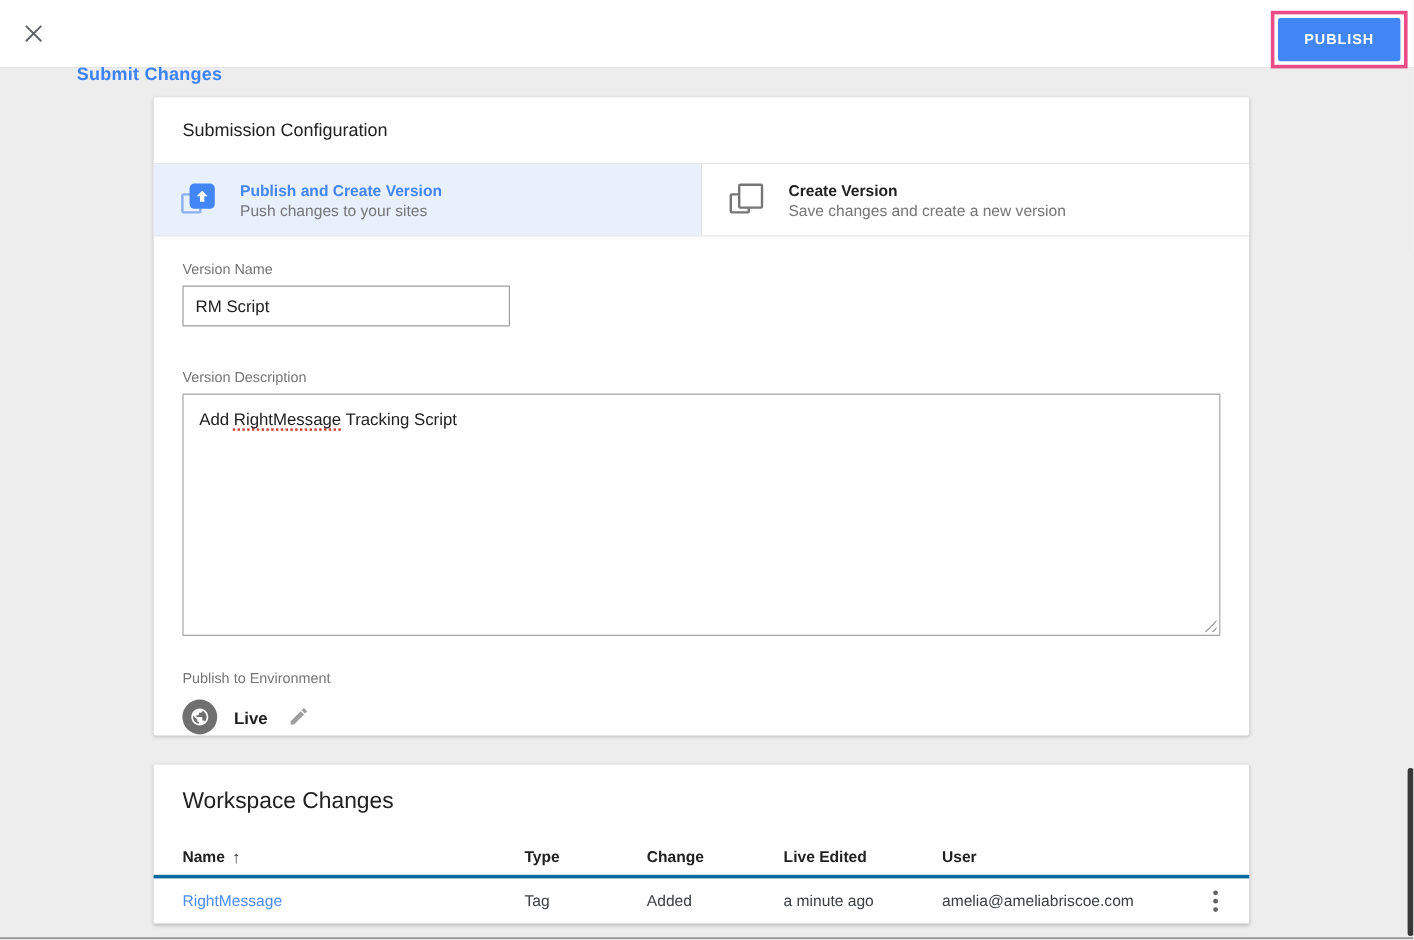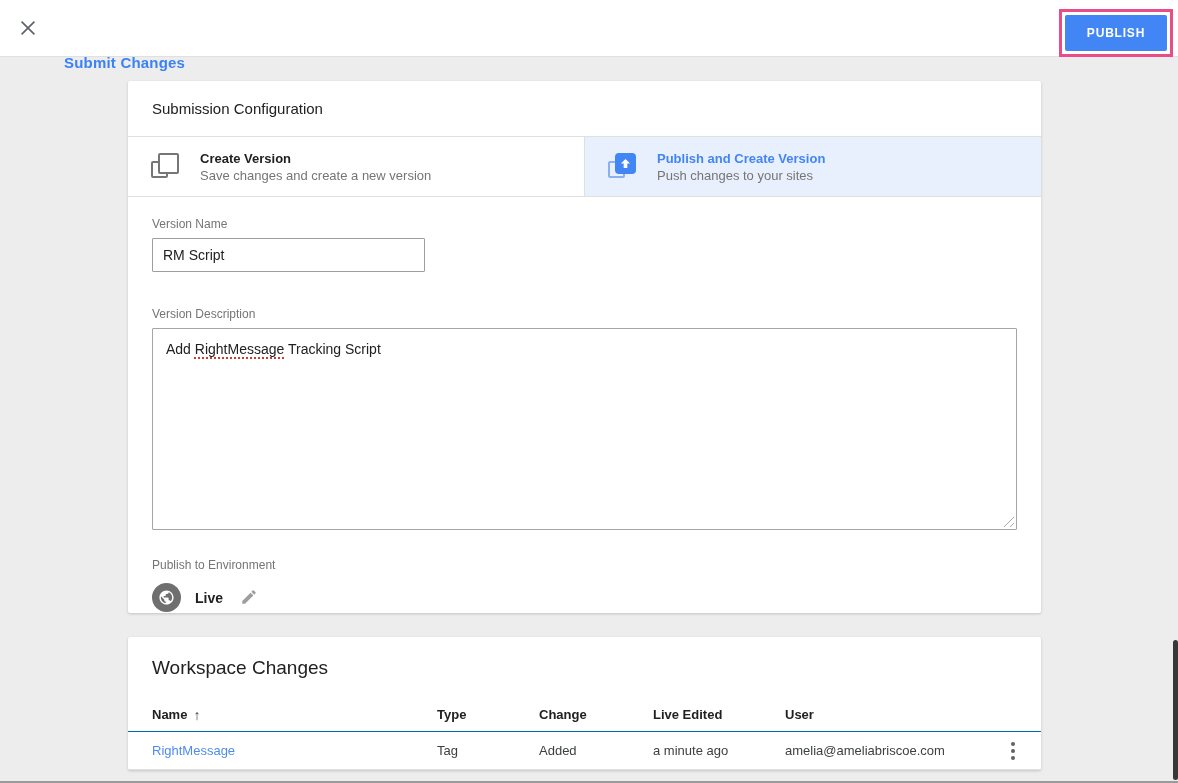--- a/index.html
+++ b/index.html
@@ -48,21 +48,21 @@
   .resize-grip { position:absolute; right:2px; bottom:2px; width:13px; height:13px; background:repeating-linear-gradient(135deg, transparent 0 3px, #ababab 3px 4px); clip-path:polygon(100% 0, 0 100%, 100% 100%); cursor:nwse-resize; }
   .lbl-env { margin-top:28px; }
   .env-row { margin-top:11px; display:flex; align-items:center;text-align:center; }
   .env-circle { width:29px; height:29px; border-radius:50%; background:#6f6f6f; display:flex; align-items:center; justify-content:center; }
   .env-name { margin-left:14px; font-size:14px; font-weight:700; color:#212121; }
   .pencil-btn { margin-left:16px; width:20px; height:20px; background:none; border:none; cursor:pointer; padding:0; }
 
   
   .card2-title { height:61px; display:flex; align-items:center; padding-left:24px; font-size:19px; color:#212121; }
   .trow { display:flex; align-items:center; padding-left:24px; }
-  .thead-row { height:34px; border-bottom:1px solid #0369a1; font-size:13px; font-weight:700; color:#212121; }
+  .thead-row { height:34px; border-bottom:3px solid #0369a1; font-size:13px; font-weight:700; color:#212121; }
   .tbody-row { height:38px; border-bottom:1px solid #e0e0e0; font-size:13px; color:#3c4043; }
   .col-name { width:285px; display:flex; align-items:center; gap:6px; }
   .col-type { width:102px; }
   .col-change { width:114px; }
   .col-edited { width:132px; }
   .col-user { flex:1; }
   .col-menu { width:56px; display:flex; justify-content:center; }
   .sort-arrow { font-size:14px; color:#424242; font-weight:400; }
   .row-link { color:#4e8cf0; text-decoration:none; cursor:pointer; }
   .kebab { display:flex; flex-direction:column; gap:3px; background:none; border:none; cursor:pointer; padding:4px; }
@@ -86,42 +86,42 @@
       <button class="publish-btn">PUBLISH</button>
     </div>
   </header>
 
   <main class="content">
 
     <section class="card card-1">
       <div class="card-header">Submission Configuration</div>
 
       <div class="tabs">
-        <div class="tab">
-          <span class="stack-icon copy">
-            <span class="stack-back"></span>
-            <span class="stack-front"></span>
-          </span>
-          <div>
-            <div class="tab-title">Create Version</div>
-            <div class="tab-sub">Save changes and create a new version</div>
-          </div>
-        </div>
         <div class="tab selected">
           <span class="stack-icon publish">
             <span class="stack-back"></span>
             <span class="stack-front">
               <svg width="11" height="11" viewBox="0 0 12 12">
                 <path d="M6 1 L11 6 H8 V11 H4 V6 H1 Z" fill="#ffffff"></path>
               </svg>
             </span>
           </span>
           <div>
             <div class="tab-title">Publish and Create Version</div>
             <div class="tab-sub">Push changes to your sites</div>
+          </div>
+        </div>
+        <div class="tab">
+          <span class="stack-icon copy">
+            <span class="stack-back"></span>
+            <span class="stack-front"></span>
+          </span>
+          <div>
+            <div class="tab-title">Create Version</div>
+            <div class="tab-sub">Save changes and create a new version</div>
           </div>
         </div>
       </div>
 
       <div class="card-body">
         <label class="field-label">Version Name</label>
         <input class="name-input" type="text" value="RM Script" style="">
 
         <label class="field-label lbl-desc">Version Description</label>
         <div class="desc-area">

